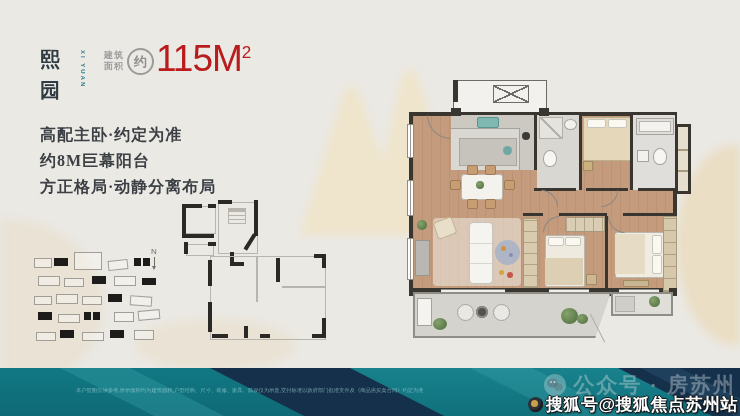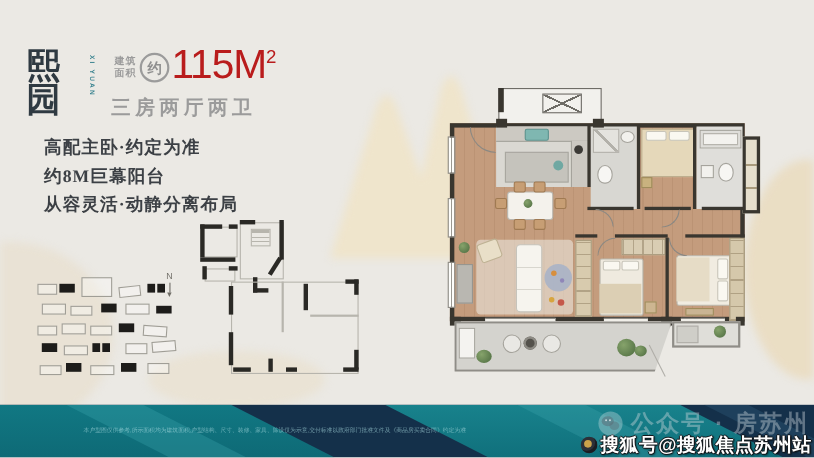--- a/index.html
+++ b/index.html
@@ -2,22 +2,22 @@
 <html><head>
 <meta charset="utf-8">
 <style>
   html,body{margin:0;padding:0;background:#ddd;}
   #canvas{position:relative;width:740px;height:416px;margin:0 auto;overflow:hidden;
           background:#ebe9e4;font-family:"Liberation Sans","DejaVu Sans",sans-serif;}
   .abs{position:absolute;}
   
   #mountains{position:absolute;left:0;top:0;width:740px;height:416px;filter:blur(4px);}
   
-  #project-name{left:24px;top:44px;width:38px;font-family:"Liberation Serif","DejaVu Serif",serif;
-    font-size:31px;line-height:31px;font-weight:700;color:#2f3a42;letter-spacing:2px;word-break:break-all;}
+  #project-name{left:40px;top:44px;width:38px;font-family:"Liberation Serif","DejaVu Serif",serif;
+    font-size:20px;line-height:31px;font-weight:700;color:#2f3a42;letter-spacing:2px;word-break:break-all;}
   #project-name-vertical{left:80px;top:50px;writing-mode:vertical-rl;font-size:6px;letter-spacing:2px;
     color:#35808d;font-weight:700;}
   #area-label{left:104px;top:50px;font-size:9px;line-height:11px;color:#9b9b9b;font-weight:700;letter-spacing:1px;}
   #area-badge{left:127px;top:48px;width:23px;height:23px;border:2px solid #9b9b9b;border-radius:50%;
     color:#8f8f8f;font-size:13px;font-weight:700;display:flex;align-items:center;justify-content:center;}
   #area-value{left:156px;top:38px;font-size:37px;color:#b91c1c;font-weight:400;letter-spacing:-1px;}
   #area-value sup{font-size:17px;}
   #unit-layout{left:101px;top:86px;font-size:18px;color:#9b9b9b;font-weight:700;letter-spacing:4px;}
   #features{left:40px;top:122px;font-family:"Liberation Serif","DejaVu Serif",serif;
     font-size:16px;line-height:26px;font-weight:700;color:#3c4045;letter-spacing:1px;}
@@ -65,26 +65,25 @@
   </svg>
 
   <div class="abs" id="project-name">熙园</div>
   <div class="abs" id="project-name-vertical">XI YUAN</div>
   <div class="abs" id="area-label" style="white-space:pre-line">建筑
 面积</div>
   <div class="abs" id="area-badge">约</div>
   <div class="abs" id="area-value">
     <span>115M</span><sup>2</sup>
   </div>
-  <div class="abs" id="unit-layout">三房两厅两卫</div>
 
   <div class="abs" id="features">
     <div>高配主卧·约定为准</div>
     <div>约8M巨幕阳台</div>
-    <div>从容灵活·动静分离布局</div>
+    <div>方正格局·动静分离布局</div>
   </div>
 
   <div class="abs" style="left:30px;top:252px;width:140px;height:95px;">
     <div class="blk-o" style="left:4px;top:6px;width:16px;height:8px"></div>
     <div class="blk-f" style="left:24px;top:6px;width:14px;height:8px"></div>
     <div class="blk-o" style="left:44px;top:0;width:26px;height:16px"></div>
     <div class="blk-o" style="left:78px;top:8px;width:18px;height:8px;transform:rotate(-6deg)"></div>
     <div class="blk-f" style="left:104px;top:6px;width:7px;height:8px"></div>
     <div class="blk-f" style="left:113px;top:6px;width:7px;height:8px"></div>
     <div class="blk-o" style="left:8px;top:24px;width:20px;height:8px"></div>

